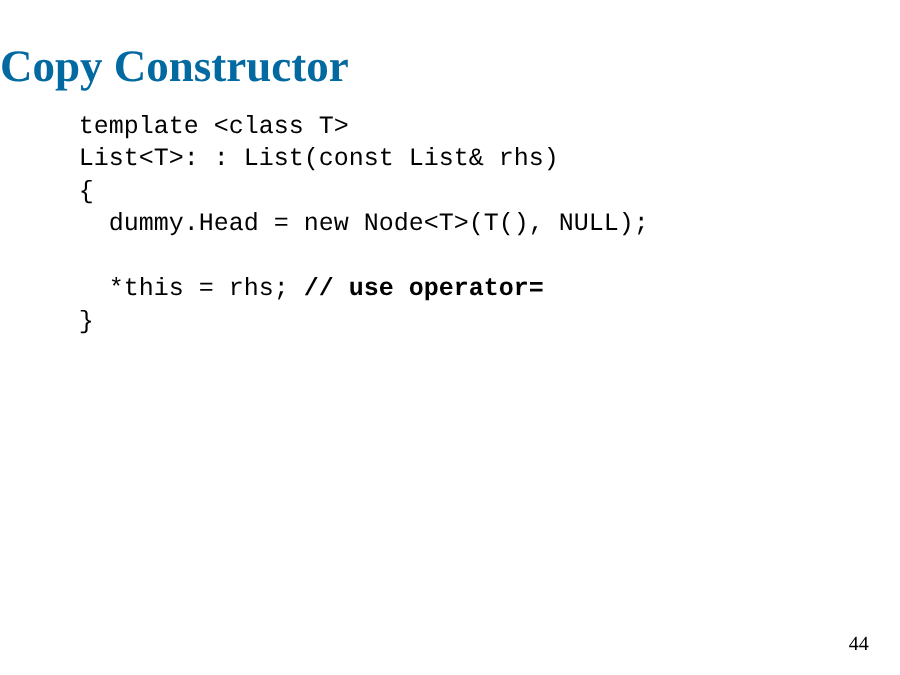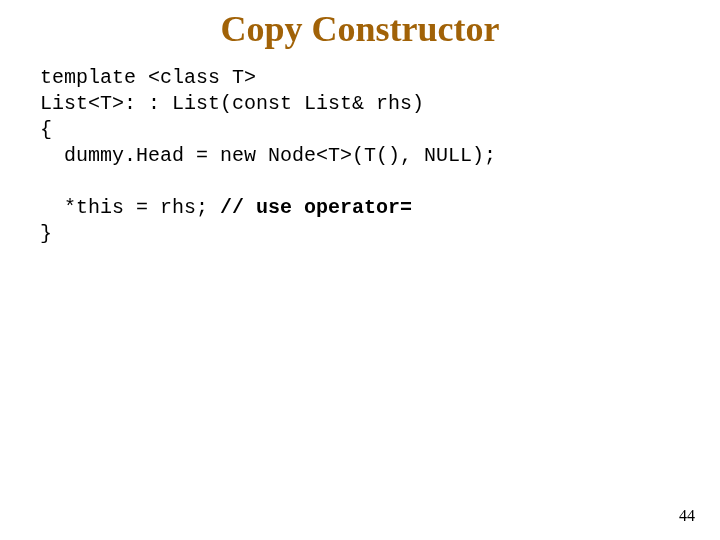--- a/index.html
+++ b/index.html
@@ -8,35 +8,36 @@
       box-sizing: border-box;
     }
     body {
       width: 720px;
       height: 540px;
       background: #ffffff;
       position: relative;
       font-family: 'Times New Roman', Times, serif;
     }
     .title {
-      text-align: center;
+      text-align: left;
       font-size: 36px;
       font-weight: bold;
-      padding-top: 8px;
+      padding-top: 32px;
       padding-bottom: 15px;
-      color: #a16207;
+      color: #0369a1;
     }
     .code-block {
       padding-left: 40px;
       padding-right: 40px;
       font-family: 'Courier New', Courier, monospace;
       font-size: 20px;
       line-height: 1.3;
       color: #000;
       white-space: pre;
+      margin-left: 23px;
     }
     .bold {
       font-weight: bold;
     }
     .page-number {
       position: absolute;
       bottom: 15px;
       right: 25px;
       font-family: Liberation Serif, serif;
       font-size: 16px;

